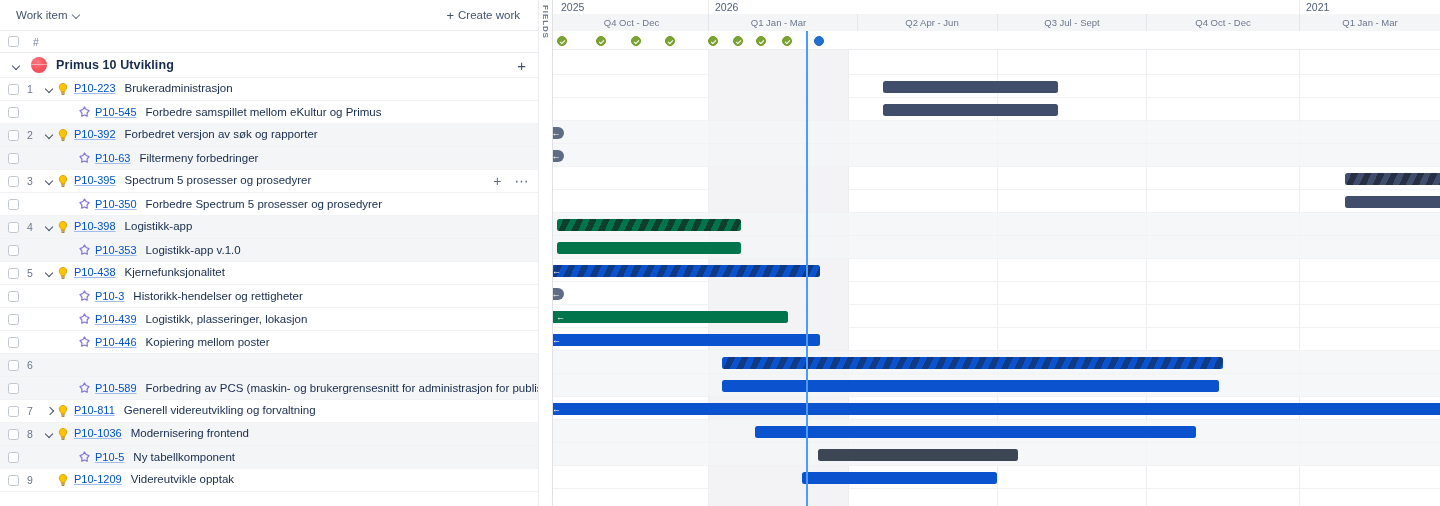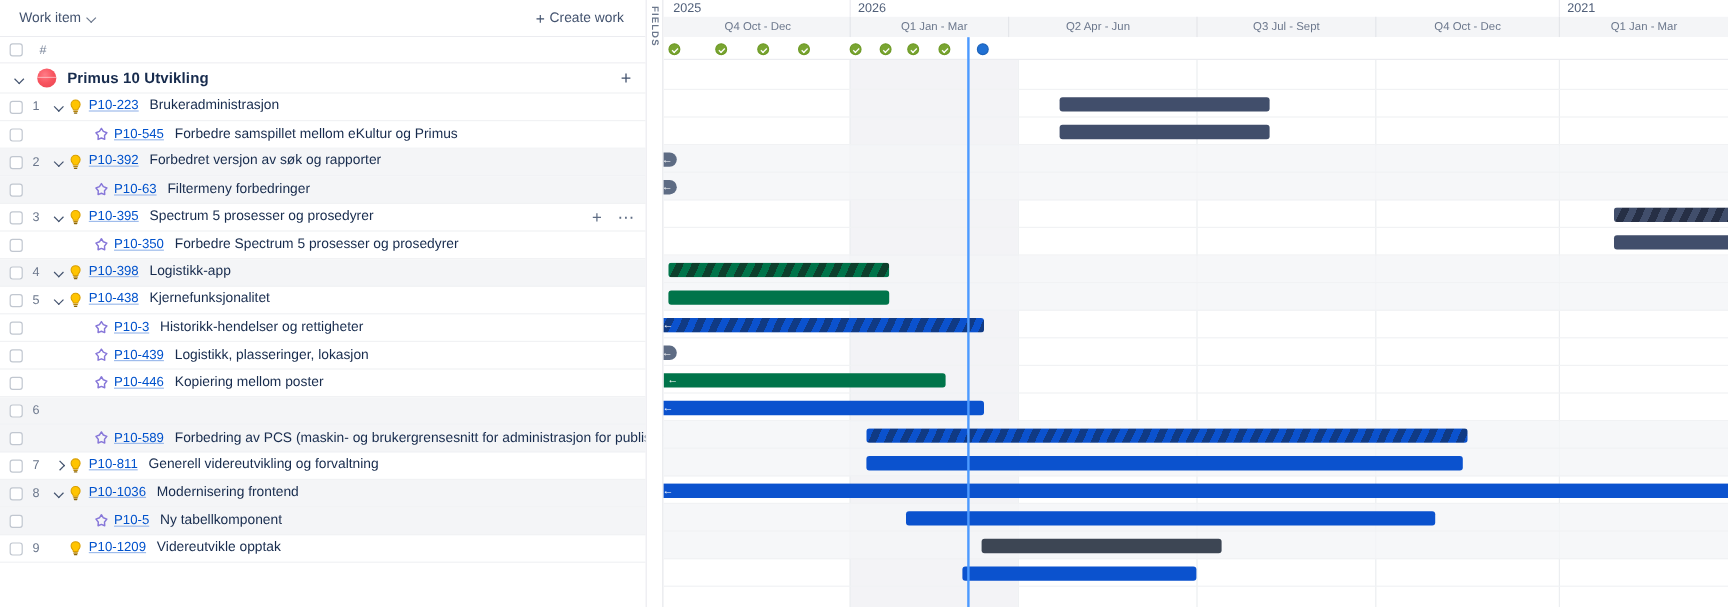--- a/index.html
+++ b/index.html
@@ -312,20 +312,31 @@
             <span class="twisty dn"></span>
             <span class="ic-epic"><svg width="14" height="14" viewBox="0 0 16 16">
                 <path d="M8 1.6c-2.5 0-4.3 1.9-4.3 4.2 0 1.5.8 2.6 1.5 3.4.4.5.6.9.6 1.3v.4h4.4v-.4c0-.4.2-.8.6-1.3.7-.8 1.5-1.9 1.5-3.4 0-2.3-1.8-4.2-4.3-4.2z" fill="#ffc400" stroke="#d99e00" stroke-width="1"></path>
                 <rect x="5.8" y="11.6" width="4.4" height="1.5" rx=".6" fill="#b8860b"></rect>
                 <rect x="6.3" y="13.4" width="3.4" height="1.2" rx=".6" fill="#8a6508"></rect>
               </svg></span>
             <a class="key">P10-398</a>
             <span class="summ">Logistikk-app</span>
           </span>
         </div>
+        <div class="row shade">
+          <div class="cbx"></div>
+          <span class="idx"></span>
+          <span class="indent-story">
+            <span class="ic-story"><svg width="13" height="13" viewBox="0 0 16 16">
+                <path d="M8 1.2l2 3.1 3.6 1.4-2.4 2.9.2 3.9L8 11.1 4.6 12.5l.2-3.9L2.4 5.7 6 4.3z" fill="none" stroke="#8777d9" stroke-width="1.5" stroke-linejoin="round"></path>
+              </svg></span>
+            <a class="key">P10-353</a>
+            <span class="summ">Logistikk-app v.1.0</span>
+          </span>
+        </div>
         <div class="row">
           <div class="cbx"></div>
           <span class="idx">5</span>
           <span class="indent-epic">
             <span class="twisty dn"></span>
             <span class="ic-epic"><svg width="14" height="14" viewBox="0 0 16 16">
                 <path d="M8 1.6c-2.5 0-4.3 1.9-4.3 4.2 0 1.5.8 2.6 1.5 3.4.4.5.6.9.6 1.3v.4h4.4v-.4c0-.4.2-.8.6-1.3.7-.8 1.5-1.9 1.5-3.4 0-2.3-1.8-4.2-4.3-4.2z" fill="#ffc400" stroke="#d99e00" stroke-width="1"></path>
                 <rect x="5.8" y="11.6" width="4.4" height="1.5" rx=".6" fill="#b8860b"></rect>
                 <rect x="6.3" y="13.4" width="3.4" height="1.2" rx=".6" fill="#8a6508"></rect>
               </svg></span>
@@ -453,21 +464,21 @@
 
     <div class="tl-head">
       <div class="yr-band" id="yr-band">
           <div class="yr first" style="left: 2px; width: 153px;">2025</div>
           <div class="yr" style="left: 155px; width: 591px;">2026</div>
           <div class="yr" style="left: 746px; width: 141px;">2021</div>
         </div>
       <div class="q-band" id="q-band">
           <div class="q first" style="left: 2px; width: 153px;">Q4 Oct - Dec</div>
           <div class="q" style="left: 155px; width: 140px;">Q1 Jan - Mar</div>
-          <div class="q" style="left: 287px; width: 149px;">Q2 Apr - Jun</div>
+          <div class="q" style="left: 304px; width: 149px;">Q2 Apr - Jun</div>
           <div class="q" style="left: 444px; width: 149px;">Q3 Jul - Sept</div>
           <div class="q" style="left: 593px; width: 153px;">Q4 Oct - Dec</div>
           <div class="q" style="left: 746px; width: 141px;">Q1 Jan - Mar</div>
         </div>
     </div>
 
     <div class="ms-band" id="ms-band">
         <div class="ms" style="left: 4px;"></div>
         <div class="ms" style="left: 43px;"></div>
         <div class="ms" style="left: 78px;"></div>

